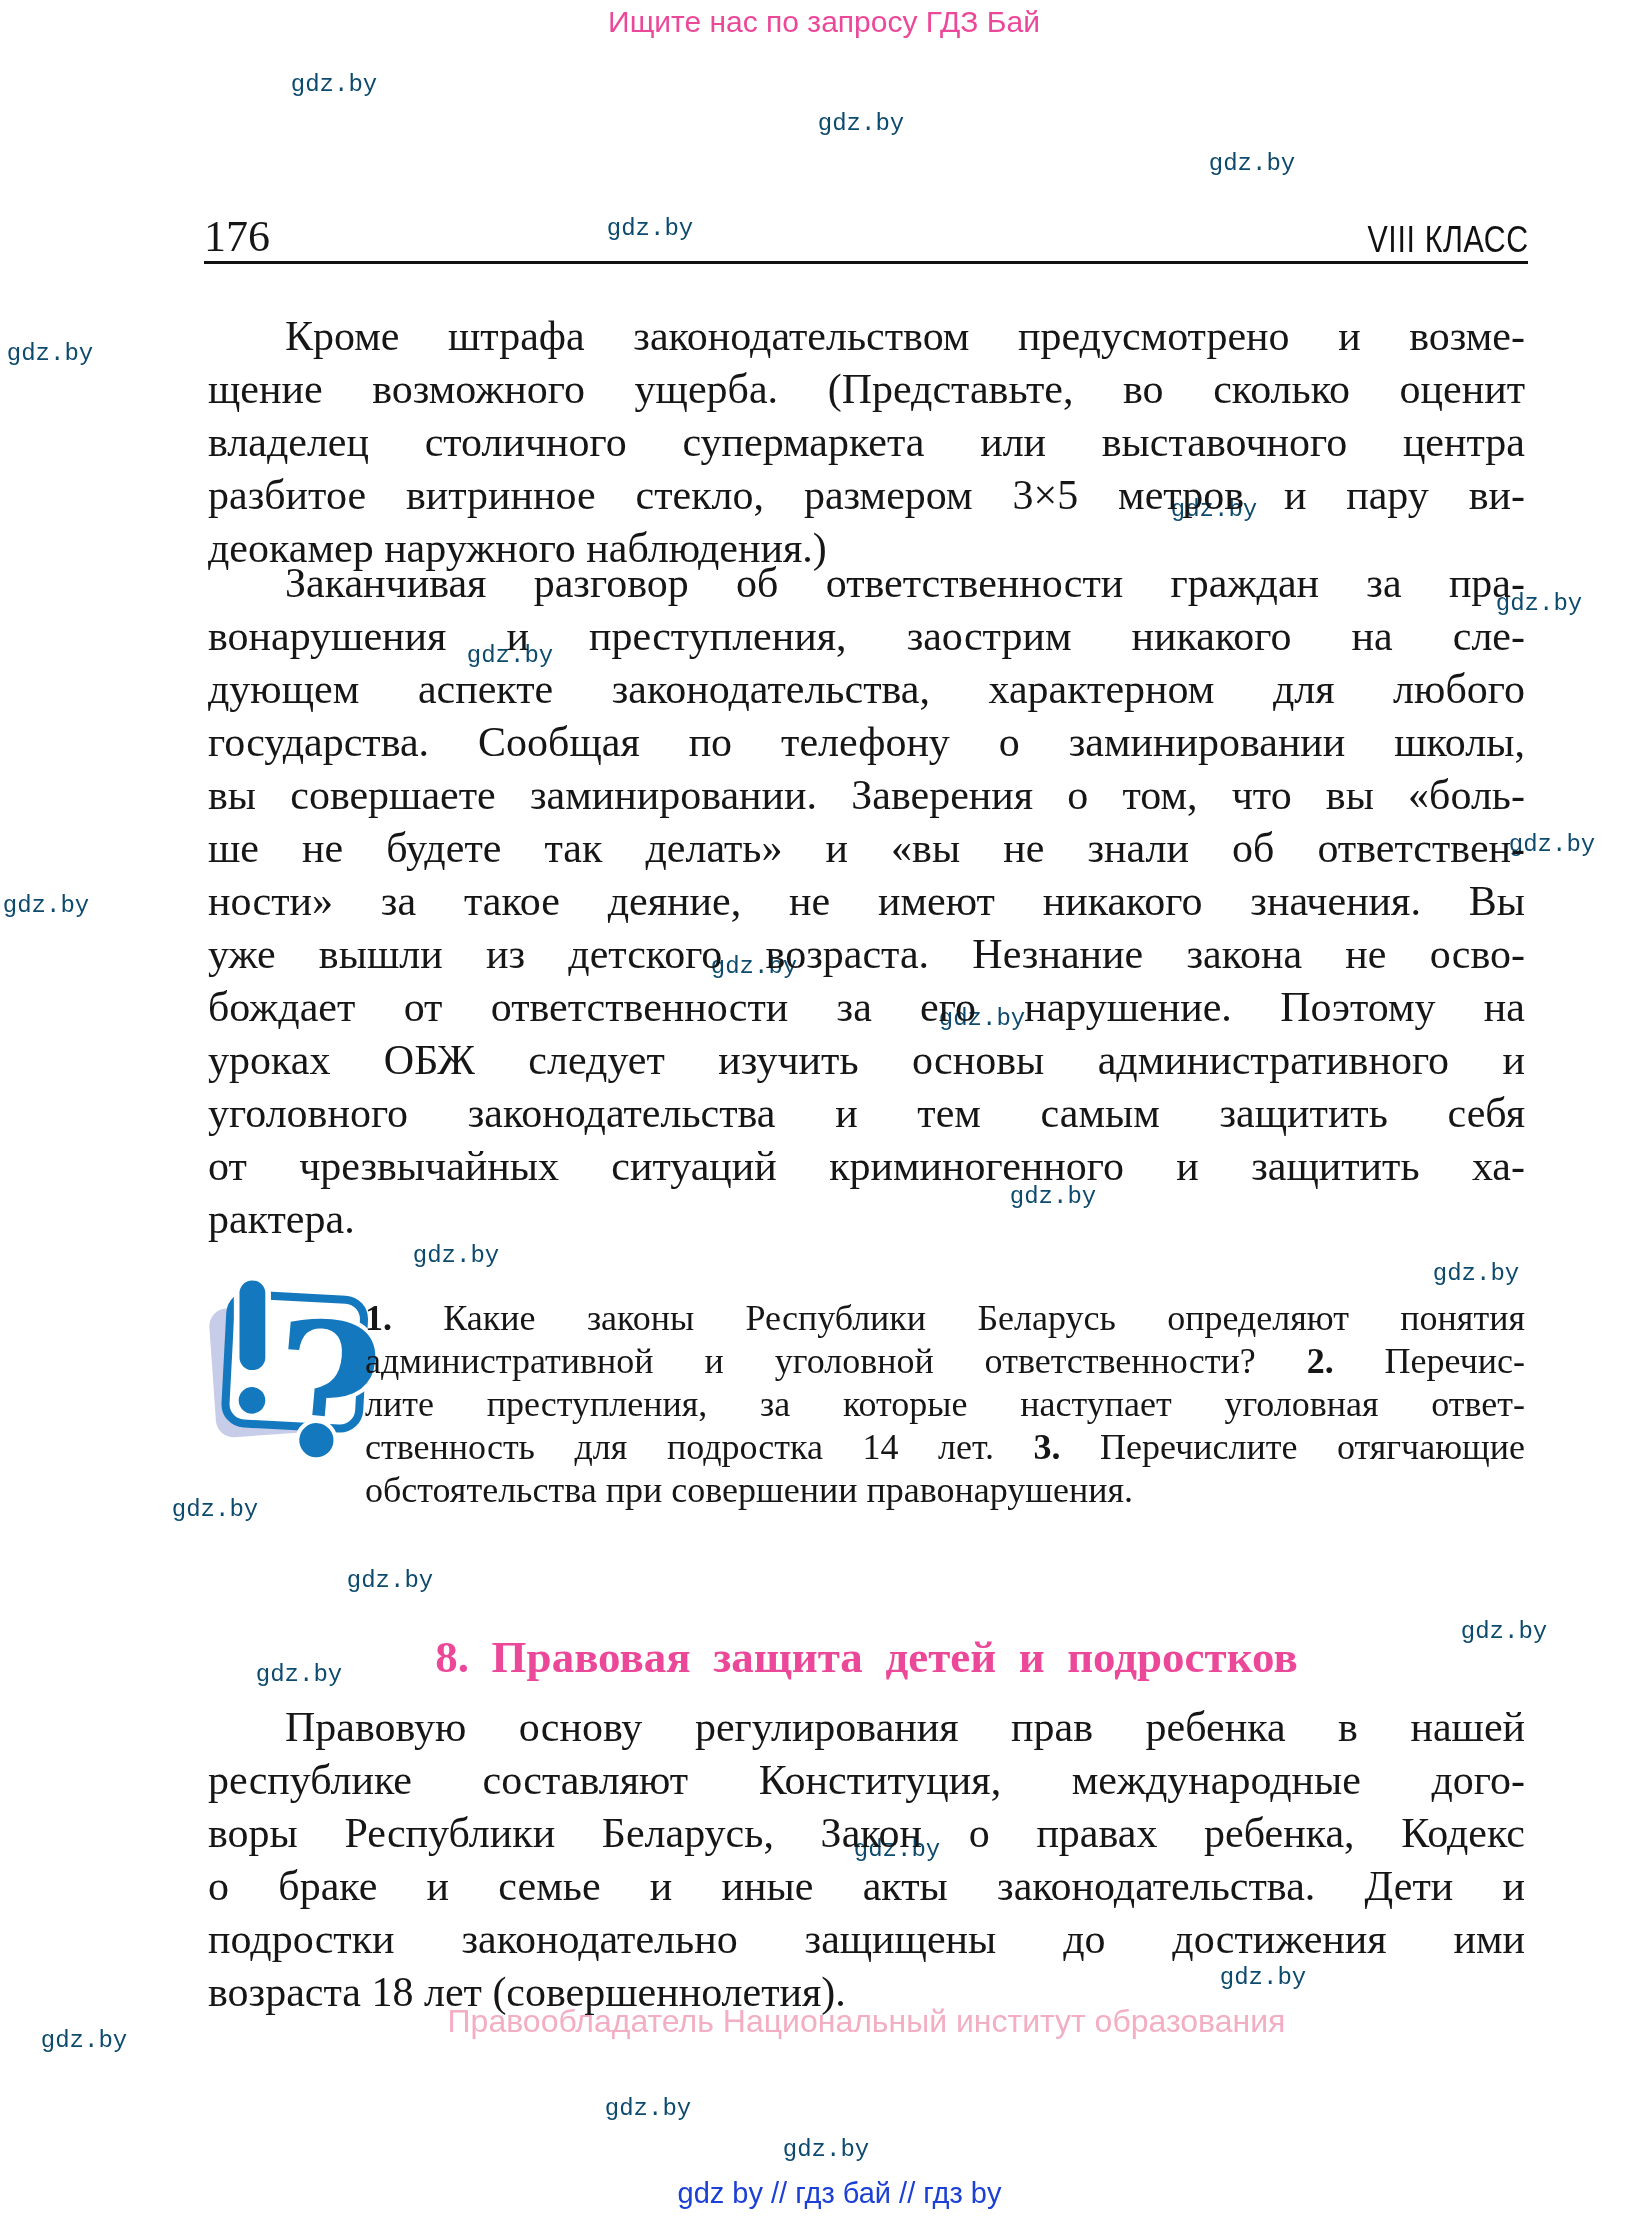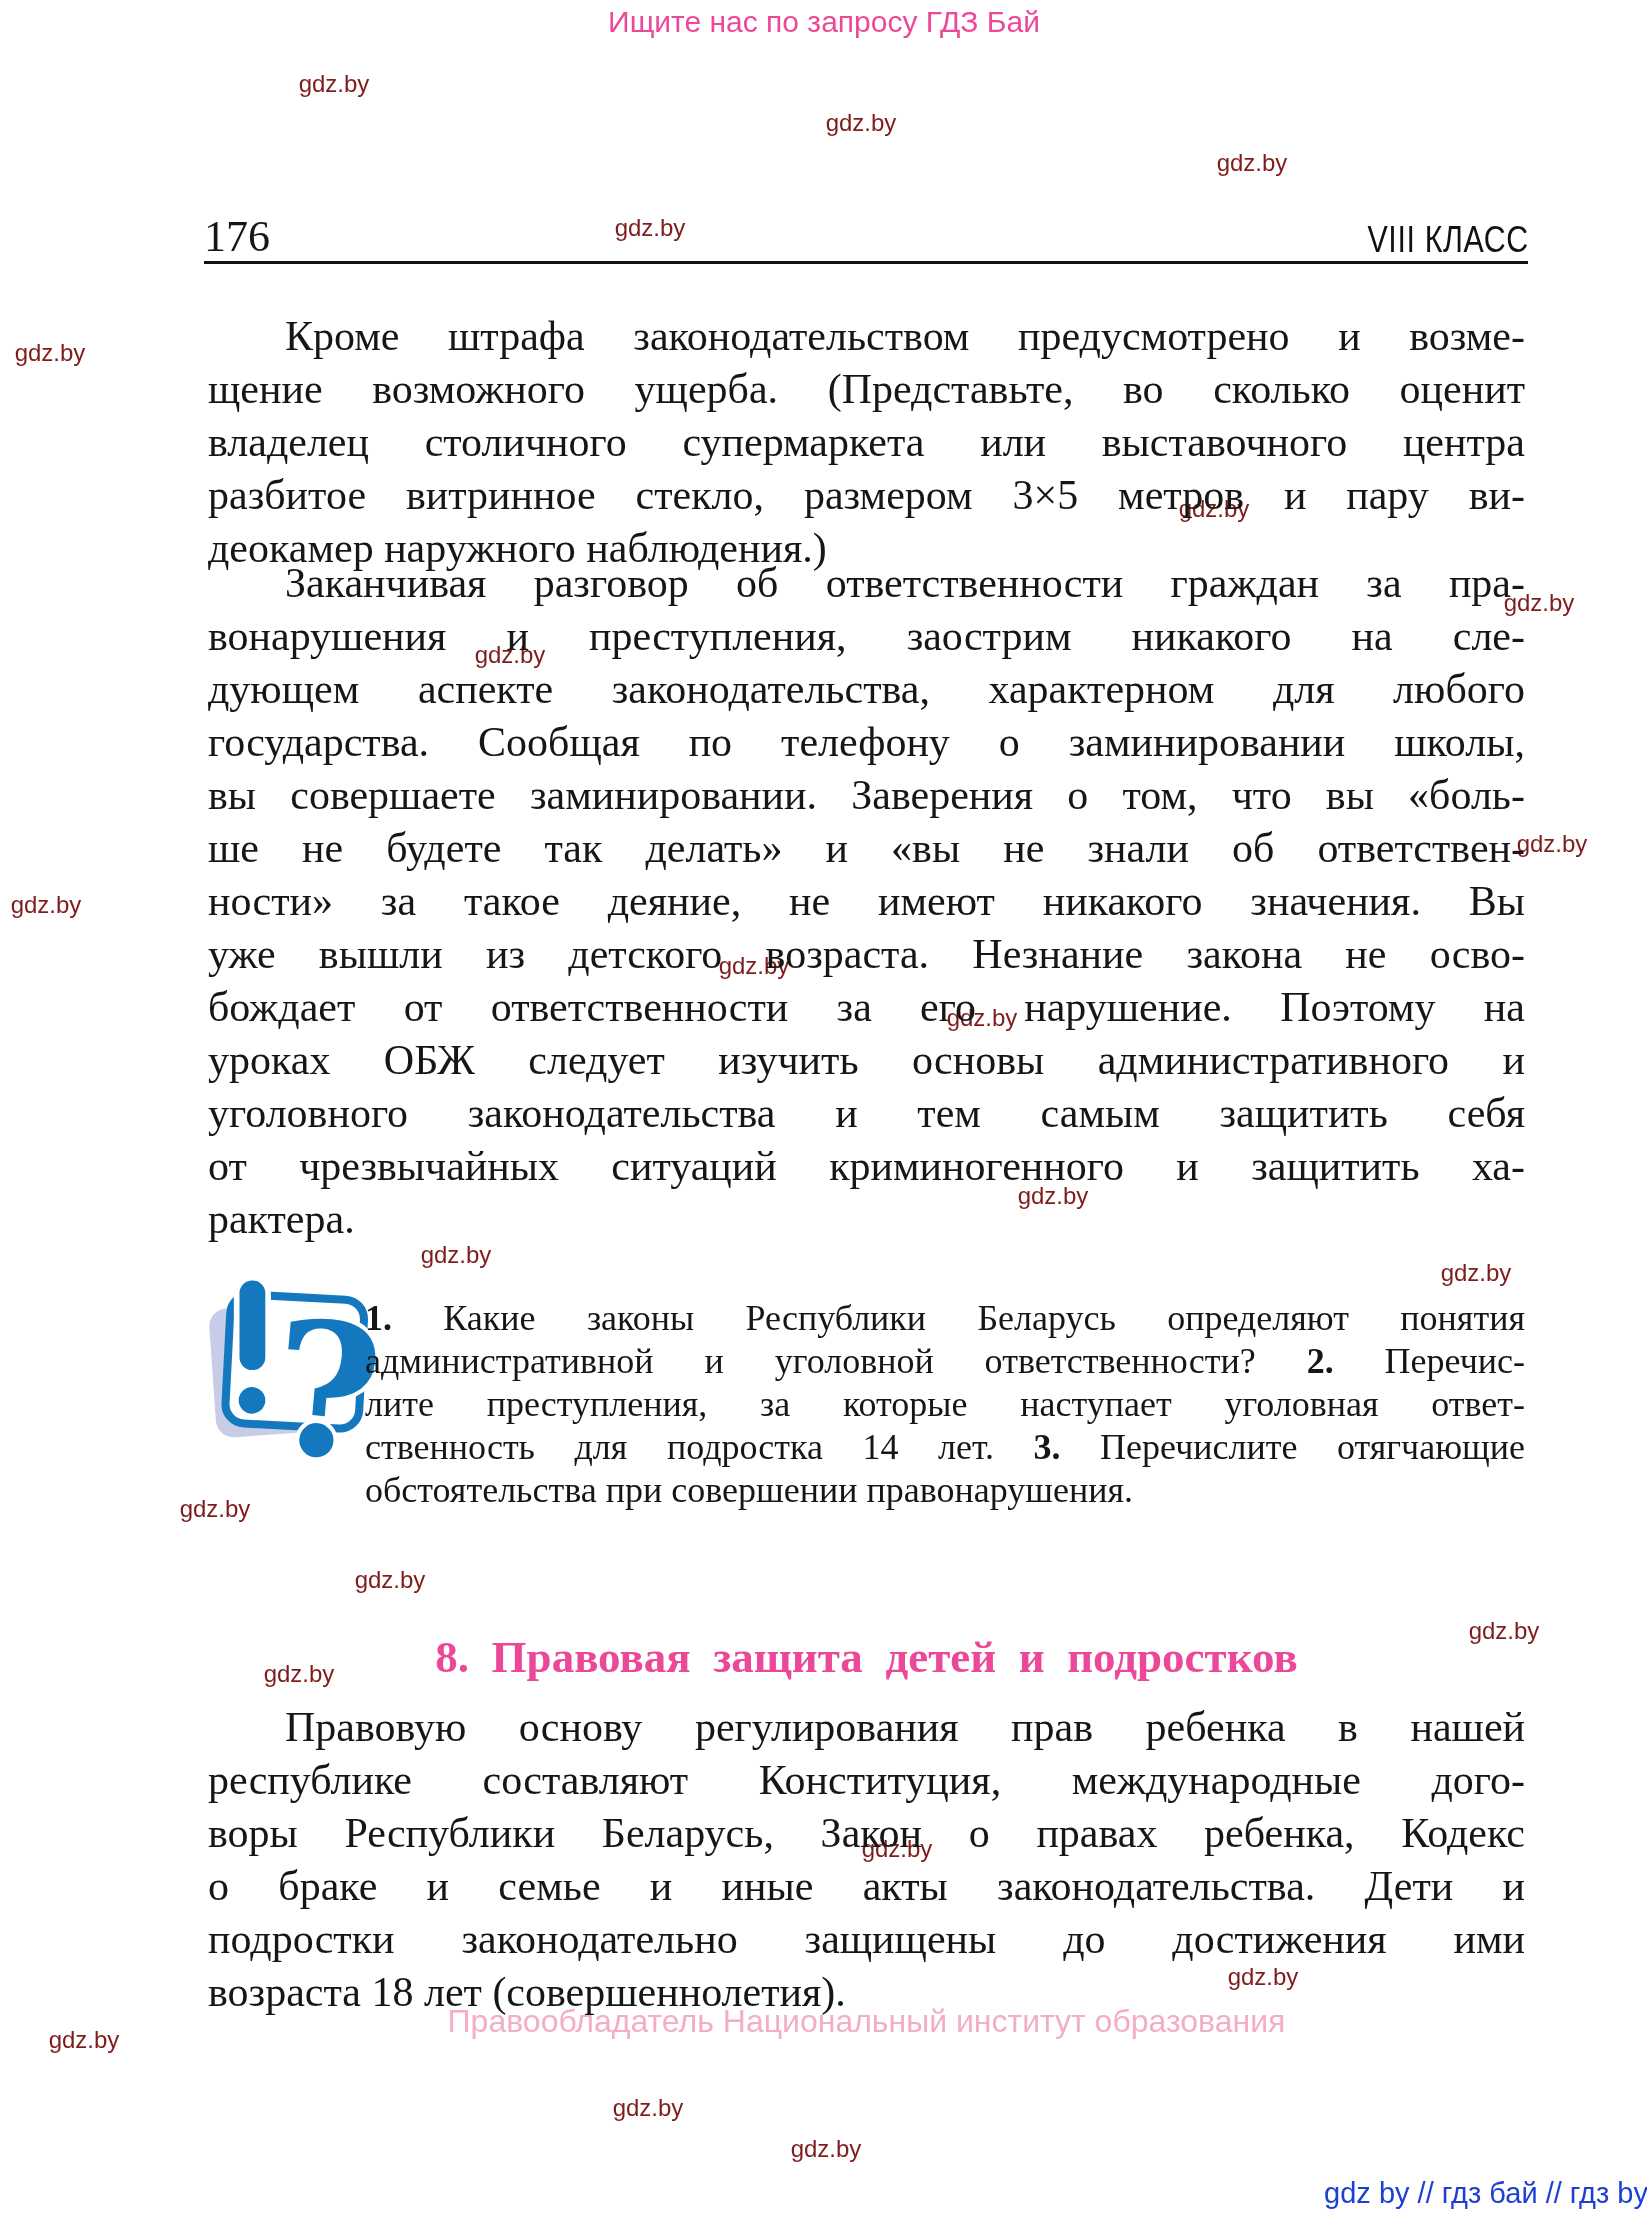--- a/index.html
+++ b/index.html
@@ -6,21 +6,21 @@
   body{width:1648px;height:2216px;position:relative;background:#ffffff;
        font-family:"Liberation Serif",serif;color:#161616;overflow:hidden;}
   .abs{position:absolute;}
 
   
   .promo{left:0;right:0;top:4.8px;text-align:center;
          font-family:"Liberation Sans",sans-serif;font-size:30px;color:#ec4899;}
 
   
   .wm{position:absolute;transform:translate(-50%,-50%);white-space:nowrap;
-      font-family:Liberation Sans, sans-serif;font-size:24px;color:#7f1d1d;}
+      font-family:Liberation Mono, monospace;font-size:24px;color:#0c4a6e;}
 
   
   .pageno{left:204px;top:211px;font-size:44px;}
   .section-hdr{right:119px;top:219px;font-family:"Liberation Sans",sans-serif;
                font-size:37px;letter-spacing:0.8px;transform:scaleX(0.82);
                transform-origin:right center;color:#111;}
   .rule{left:204px;width:1324px;top:261px;height:3.2px;background:#111;}
 
   
   .para{left:208px;width:1317px;font-size:42px;line-height:53px;}
@@ -37,21 +37,21 @@
   
   .heading{left:208px;width:1317px;top:1594px;text-align:center;
            font-size:45px;font-weight:bold;color:#ec4899;word-spacing:11.3px;}
 
   
   .q-icon{left:202px;top:1268px;}
 
   
   .copyright{left:208px;width:1317px;top:2003px;text-align:center;
              font-family:"Liberation Sans",sans-serif;font-size:32px;color:#F3AEC3;}
-  .links{left:0;right:0;top:2177px;text-align:right;padding-left:31px;
+  .links{left:0;right:0;top:2177px;text-align:center;padding-left:31px;
          font-family:"Liberation Sans",sans-serif;font-size:29px;color:#1C3FD6;}
 </style>
 </head>
 <body>
 
 <div class="abs promo">Ищите нас по запросу ГДЗ Бай</div>
 
 <div id="wm-layer">
     <span class="wm" style="left: 334px; top: 84px;">gdz.by</span>
     <span class="wm" style="left: 861px; top: 123px;">gdz.by</span>

